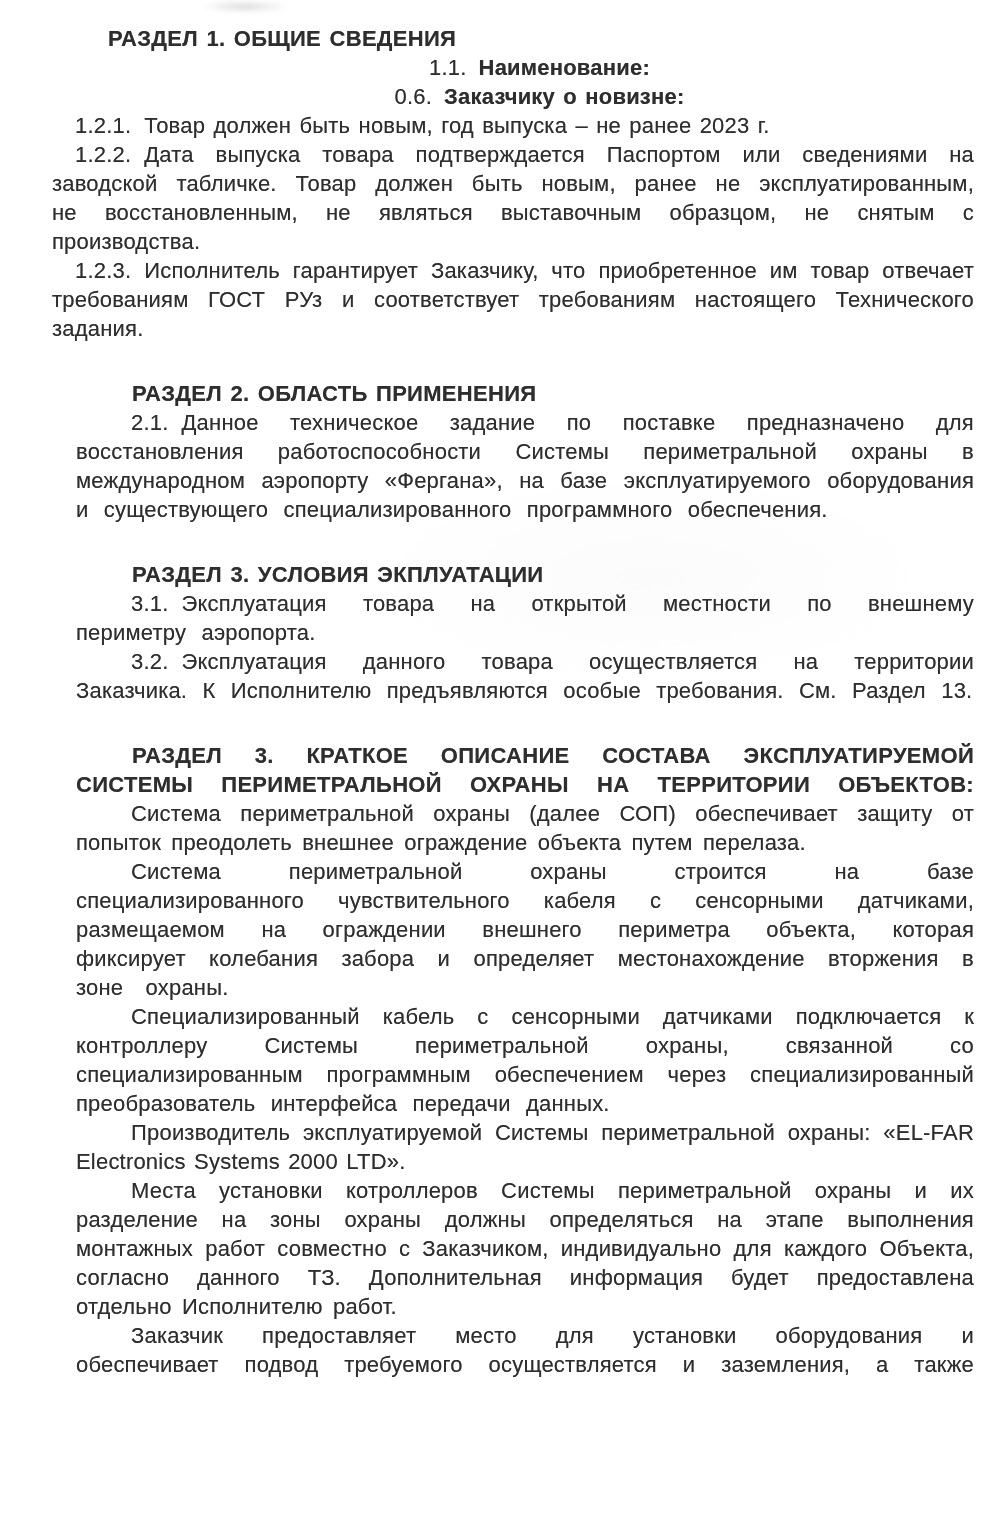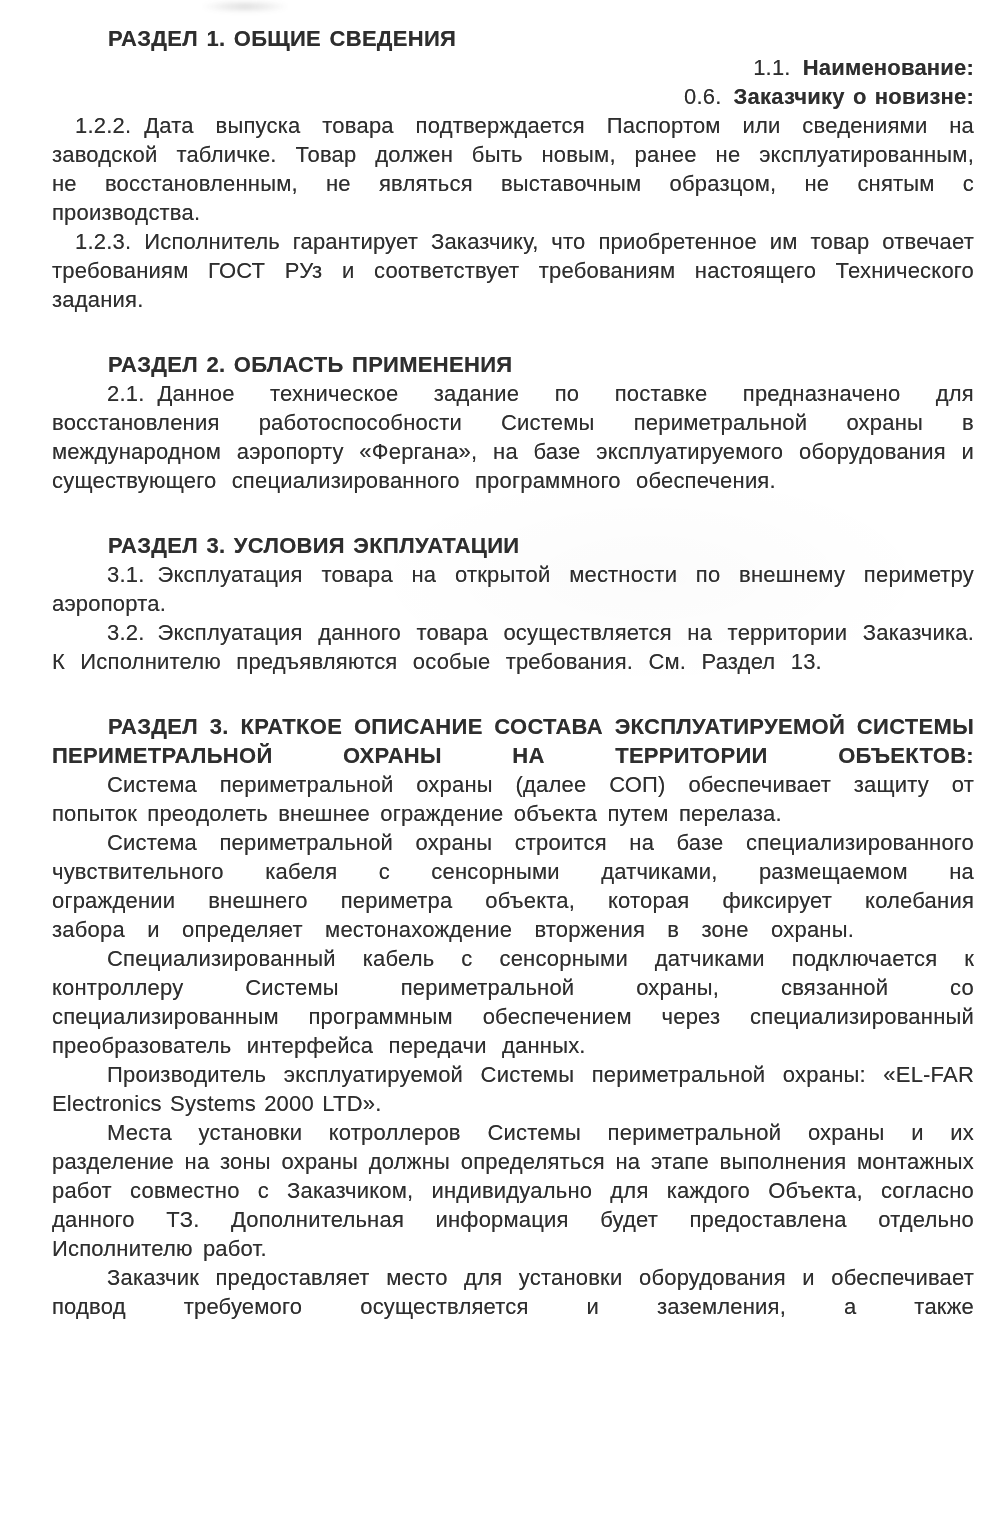--- a/index.html
+++ b/index.html
@@ -36,40 +36,40 @@
     pointer-events: none;
   }
   .doc {
     font-size: 22px;
     line-height: 29px;
     letter-spacing: 0.2px;
     word-spacing: 2px;
     text-shadow: 0 0 0.6px rgba(46,46,46,0.55); 
   }
   section { margin: 0; }
-  section + section { margin-top: 36px; }
+  section + section { margin-top: 36px; margin-left: 24px; }
 
   .h {
     margin: 0;
     font-size: 22px;
     line-height: 29px;
     font-weight: 700;
     text-indent: 56px;
     letter-spacing: 0.3px;
   }
   .h2lines {
     text-align: justify;
     text-align-last: justify;
     word-spacing: 5px;
   }
   p {
     margin: 0;
     text-align: justify;
   }
-  .sub { text-indent: 53px; text-align: right; }
+  .sub { text-indent: 53px; text-align: center; }
   .sub .num { font-weight: 400; margin-right: 12px; }
   .sub .lbl { font-weight: 700; }
 
   .para    { text-indent: 23px; }  
   .para-md { text-indent: 55px; }  
 
   .num { margin-right: 13px; }
 
   .sparse-sm { word-spacing: 4px; }
   .sparse-md { word-spacing: 9px; }
@@ -86,20 +86,21 @@
   <div class="doc">
 
     <section>
       <h2 class="h">РАЗДЕЛ 1. ОБЩИЕ СВЕДЕНИЯ</h2>
 
       <p class="sub"><span class="num">1.1.</span><span class="lbl">Наименование:</span></p>
 
 
       <p class="sub"><span class="num">0.6.</span><span class="lbl">Заказчику о новизне:</span></p>
 
+      <p class="para"><span class="num">1.2.1.</span><span>Товар должен быть новым, год выпуска – не ранее 2023 г.</span></p>
 
       <p class="para sparse-md"><span class="num">1.2.2.</span><span>Дата выпуска товара подтверждается Паспортом или сведениями на заводской табличке. Товар должен быть новым, ранее не эксплуатированным, не восстановленным, не являться выставочным образцом, не снятым с производства.</span></p>
 
       <p class="para sparse-sm"><span class="num">1.2.3.</span><span>Исполнитель гарантирует Заказчику, что приобретенное им товар отвечает требованиям ГОСТ РУз и соответствует требованиям настоящего Технического задания.</span></p>
     </section>
 
     <section>
       <h2 class="h">РАЗДЕЛ 2. ОБЛАСТЬ ПРИМЕНЕНИЯ</h2>
 
       <p class="para-md sparse-md"><span class="num">2.1.</span><span>Данное техническое задание по поставке предназначено для восстановления работоспособности Системы периметральной охраны в международном аэропорту «Фергана», на базе эксплуатируемого оборудования и существующего специализированного программного обеспечения.</span></p>

